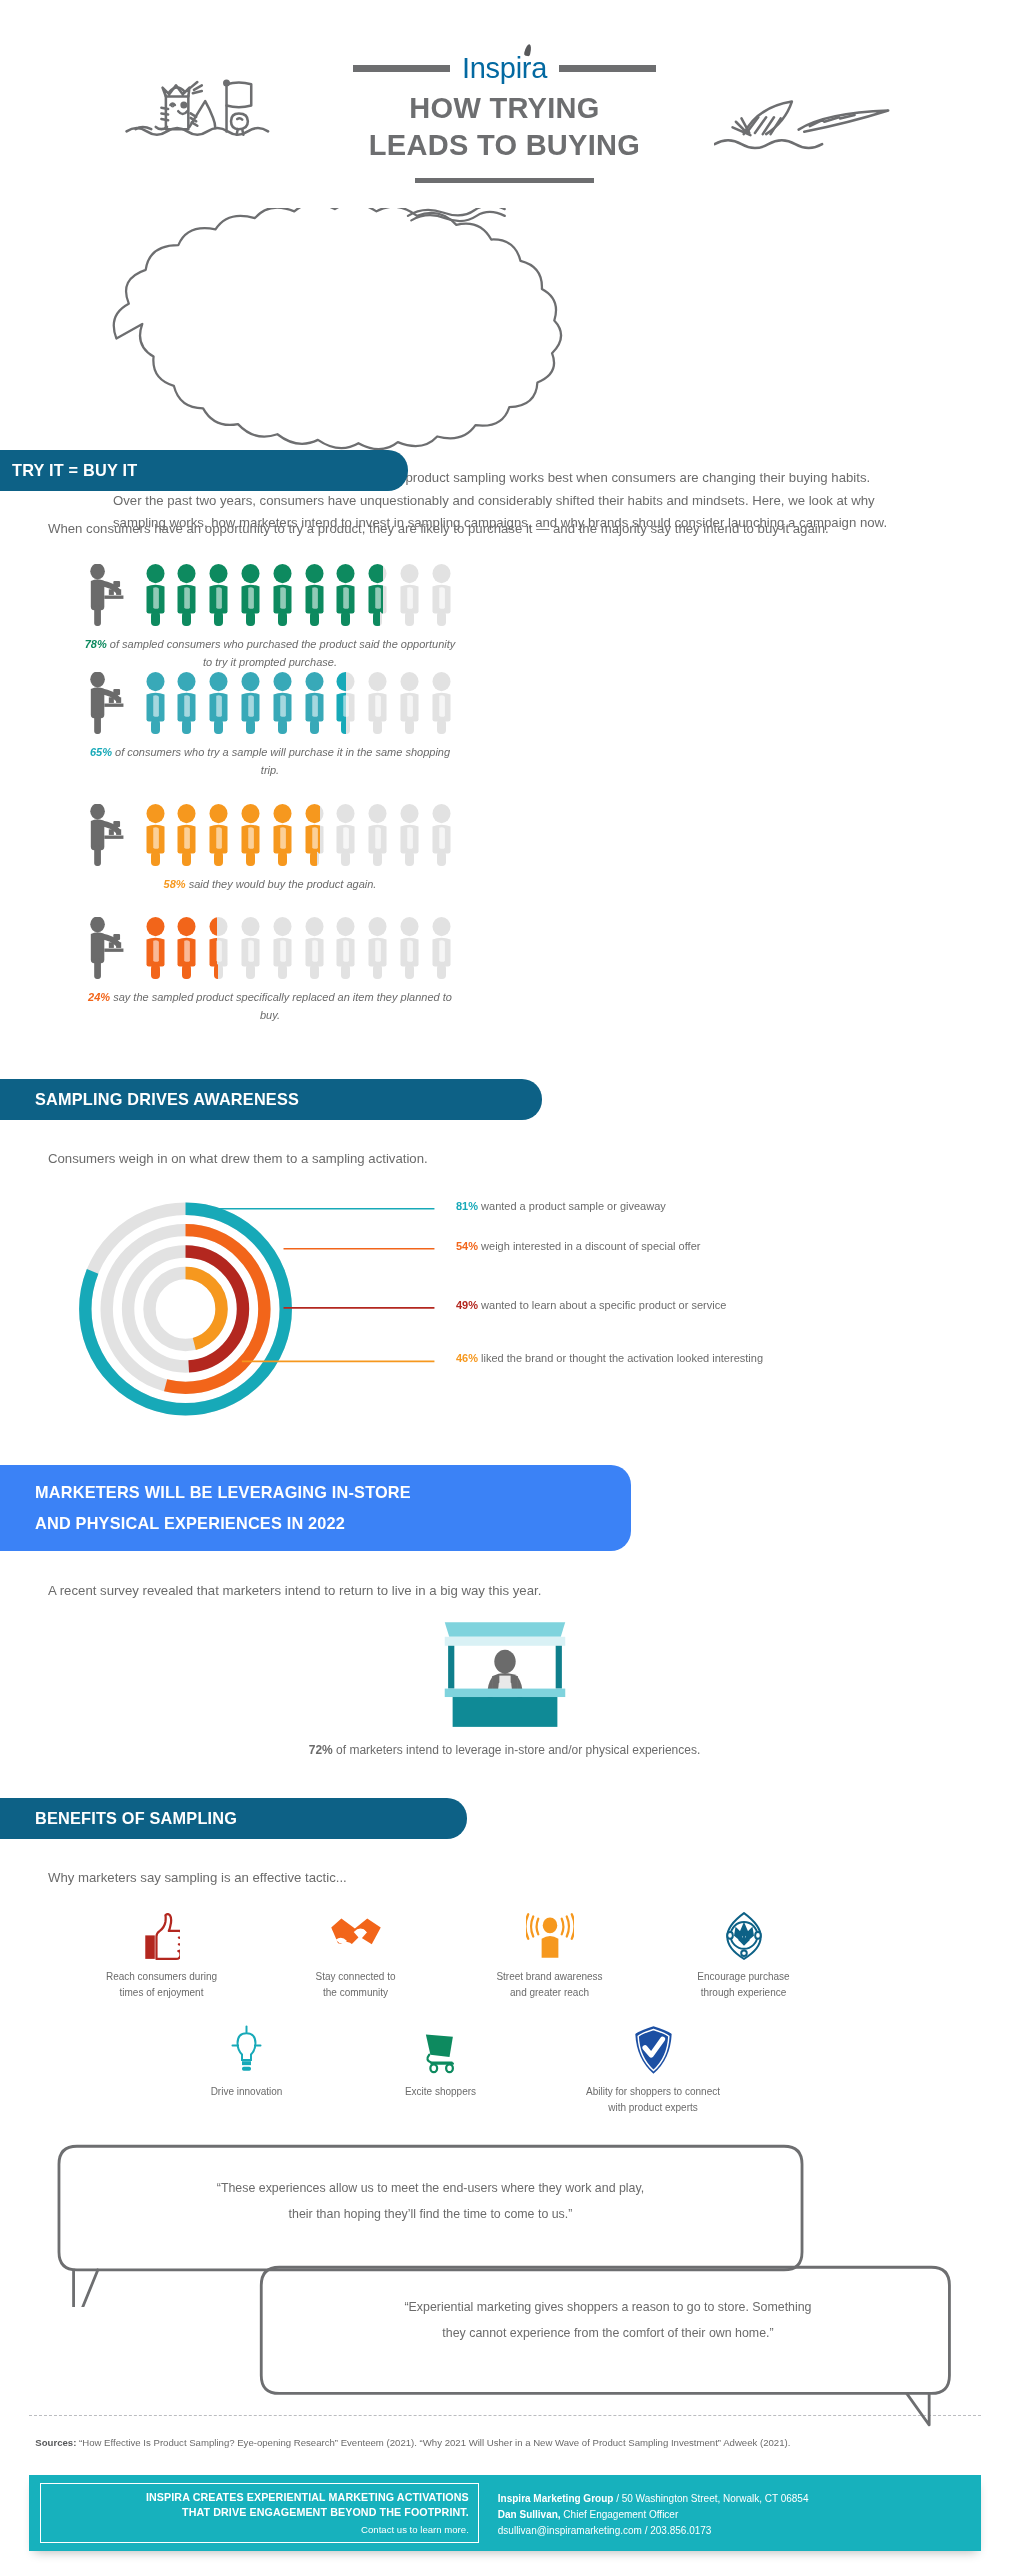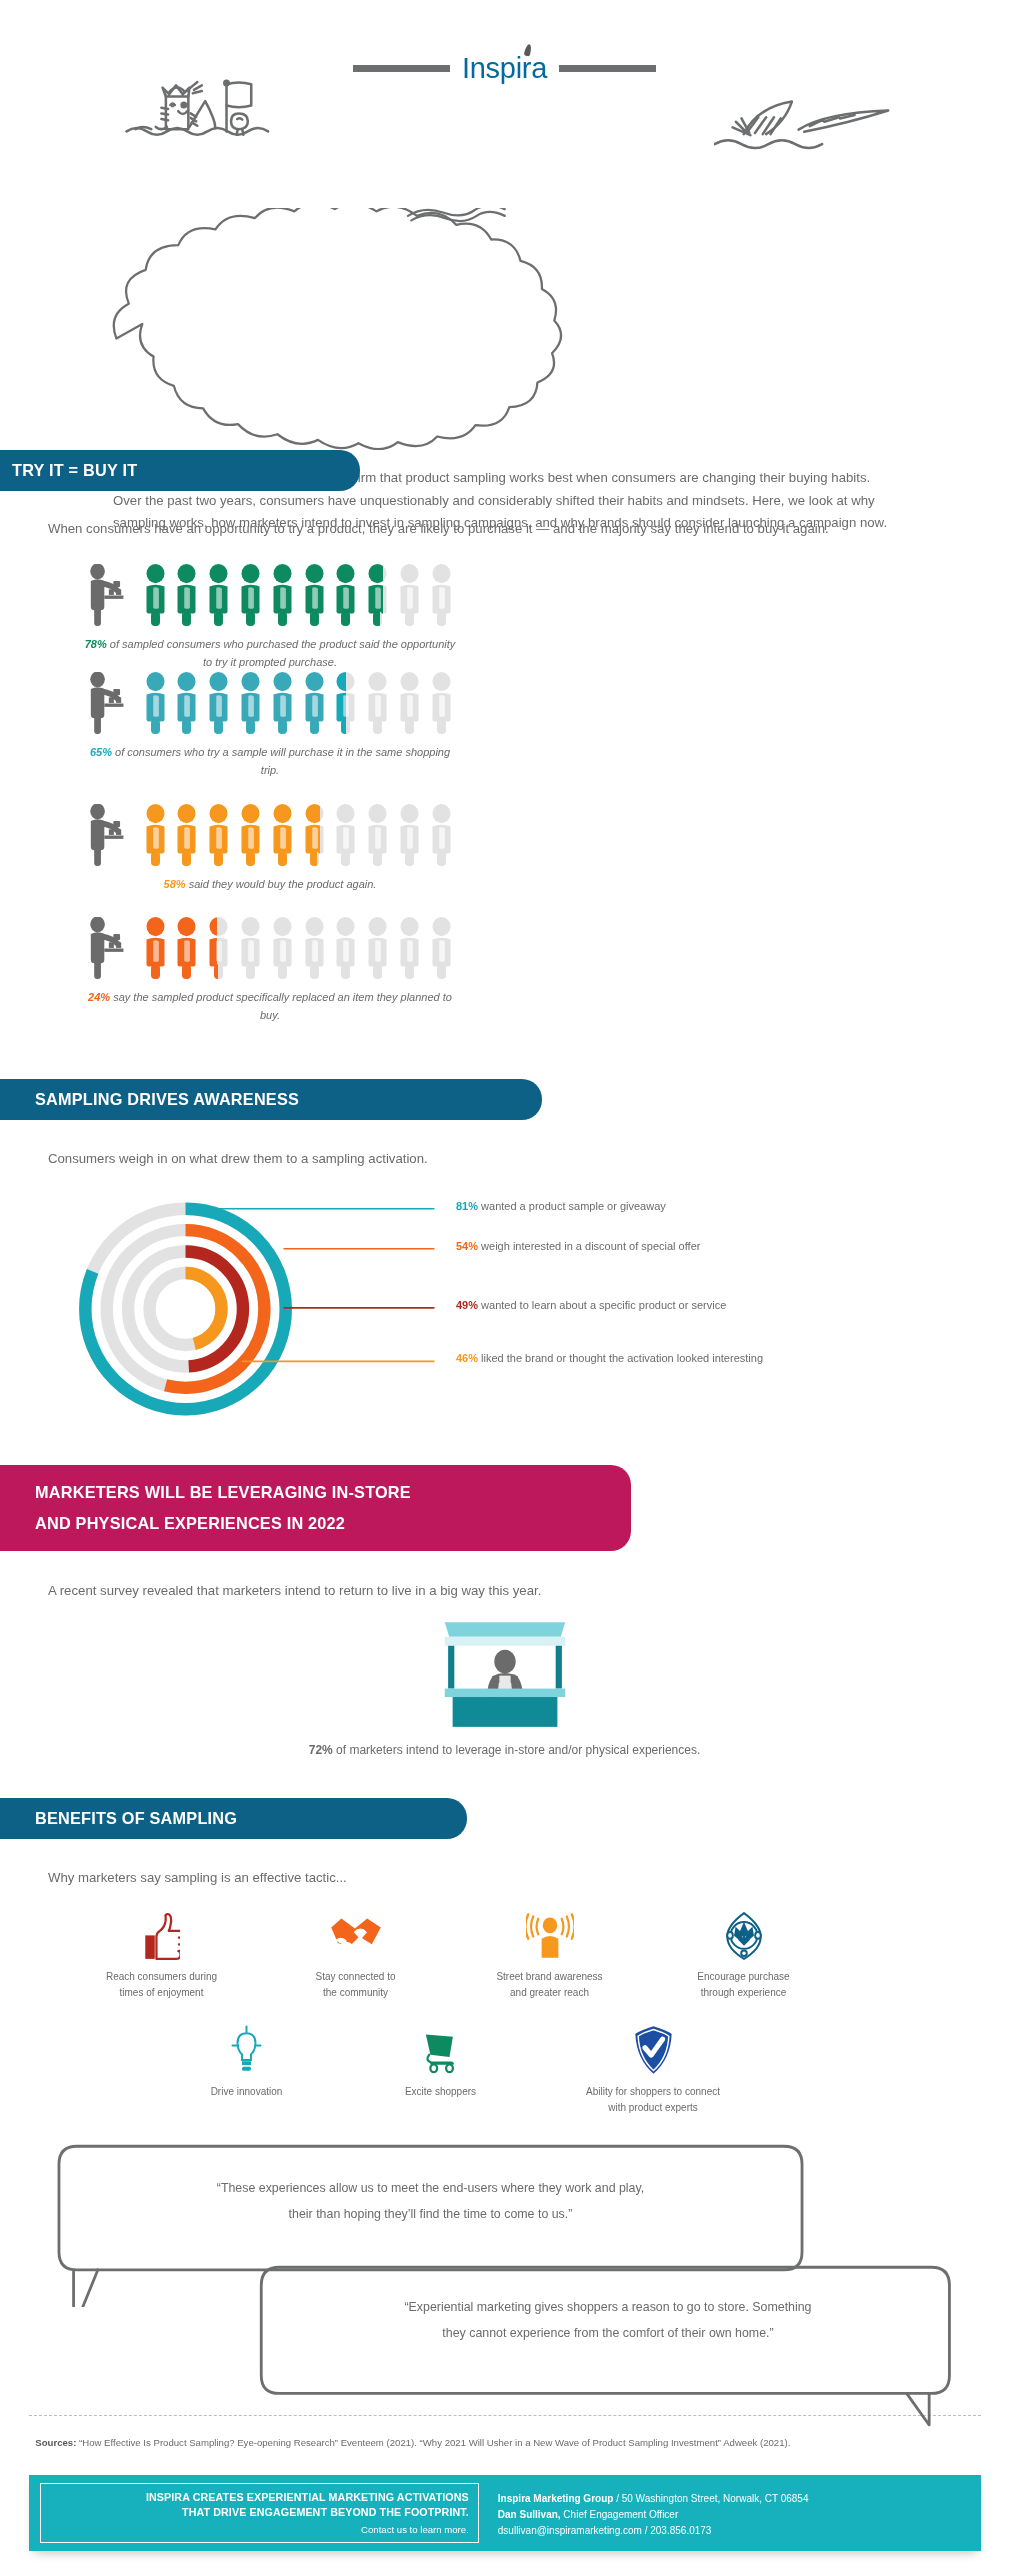--- a/index.html
+++ b/index.html
@@ -58,21 +58,21 @@
 
   
   .banner {
     position: relative; background: #0d6186; color: #ffffff;
     display: flex; align-items: center;
     font-size: 16.3px; font-weight: bold; letter-spacing: 0.2px;
     padding-left: 35px;
   }
   .banner.one-line { height: 41px; border-radius: 0 20px 20px 0; }
   .banner-two {
-    position: relative; background: #be185d; color: #ffffff;
+    position: relative; background: #3b82f6; color: #ffffff;
     border-radius: 0 20px 20px 0;
     padding: 11.3px 0 12.4px 35px;
   }
   .banner-two .ln {
     font-size: 16.3px; font-weight: bold; letter-spacing: 0.2px;
     line-height: 1.0; padding: 7.3px 0;
   }
 
   
   .sect-lead {
@@ -176,20 +176,25 @@
 
     <div class="logo-row">
       <div class="logo-rule"></div>
       <div class="logo-text">
         <span>Inspira</span>
         <span class="logo-flame"></span>
       </div>
       <div class="logo-rule"></div>
     </div>
 
+    <div class="title-block">
+      <div class="title-line">HOW TRYING</div>
+      <div class="title-line">LEADS TO BUYING</div>
+      <div class="title-rule"></div>
+    </div>
   </div>
 
   <div class="cloud-wrap">
     <svg class="cloud-svg" width="890" height="242" viewBox="0 0 1580 430" fill="none" stroke="#6d6e70" stroke-width="4" stroke-linecap="round" stroke-linejoin="round">
       <path d="M96 232
                q-16 -42 22 -62 q-18 -44 30 -60 q6 -44 58 -44 q16 -38 66 -28
                q22 -34 70 -20 q26 -30 70 -12 q30 -26 72 -4
                q34 -22 74 4 q36 -20 72 8 q40 -16 70 16
                q42 -10 62 26 q42 -2 52 38 q40 10 38 50
                q34 18 22 56 q26 28 -4 58 q14 36 -26 52
@@ -197,21 +202,21 @@
                q-26 28 -70 10 q-30 24 -70 2 q-34 20 -72 -6
                q-36 18 -72 -10 q-40 14 -70 -18 q-42 8 -62 -28
                q-42 0 -52 -40 q-40 -12 -36 -52 q-34 -20 -20 -58 Z"></path>
       <path d="M614 14 q28 -18 62 -6 q34 12 56 -4 q24 -16 54 -2"></path>
       <path d="M620 22 q28 -16 60 -4 q32 12 56 -4 q22 -14 50 0"></path>
     </svg>
     <div class="cloud-text">More than three decades of research confirm that product sampling works best when consumers are changing their buying habits. Over the past two years, consumers have unquestionably and considerably shifted their habits and mindsets. Here, we look at why sampling works, how marketers intend to invest in sampling campaigns, and why brands should consider launching a campaign now.</div>
   </div>
 
   <div style="position:relative;">
-    <div class="banner one-line" style="width:360px;padding-left:12px;">
+    <div class="banner one-line" style="width:408px;padding-left:12px;">
       <span>TRY IT = BUY IT</span>
     </div>
 
     <div class="sect-lead" style="margin:27px 0 0 48px; width:912px;">When consumers have an opportunity to try a product, they are likely to purchase it — and the majority say they intend to buy it again.</div>
 
     <div class="stat-grid" style="margin-top:25px; padding-left:84px;">
 
       <div class="stat-cell">
         <div class="people-row">
           <svg class="shopper" width="44" height="63" viewBox="0 0 78 112">

